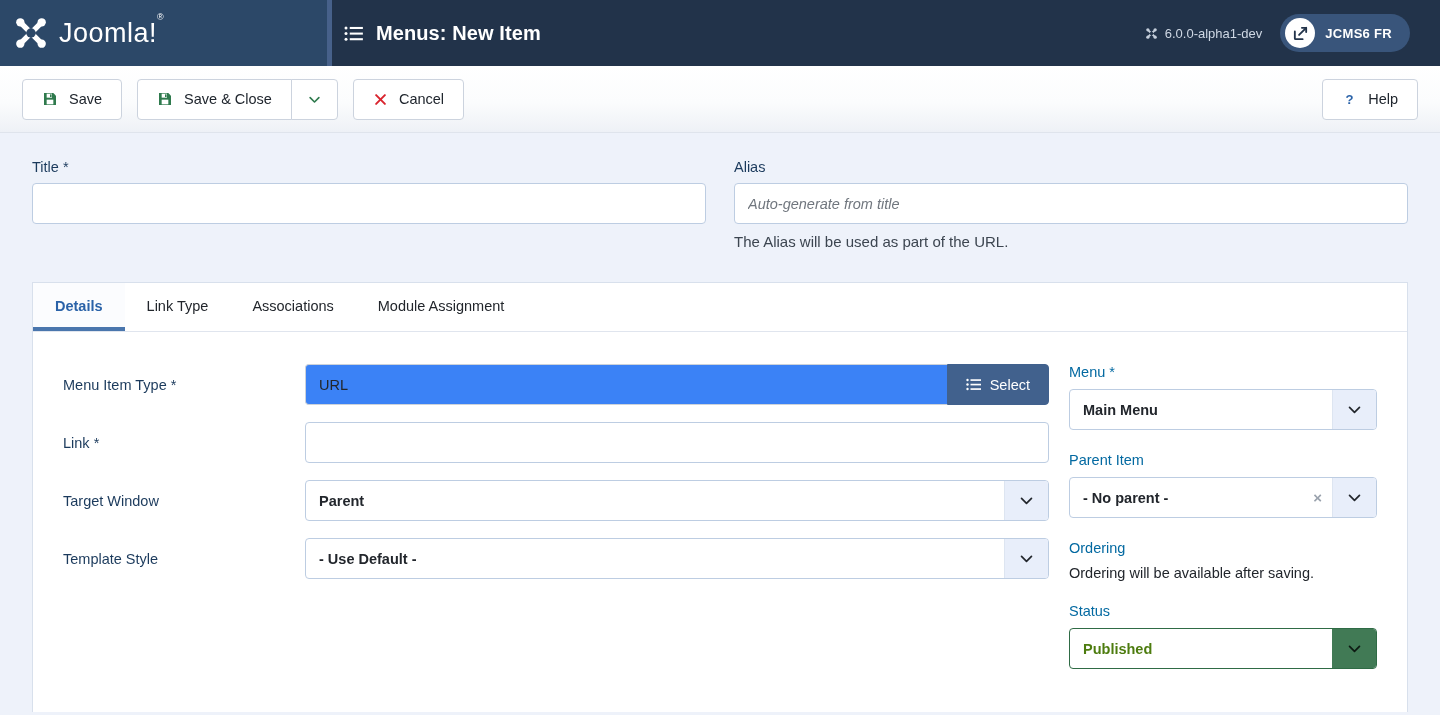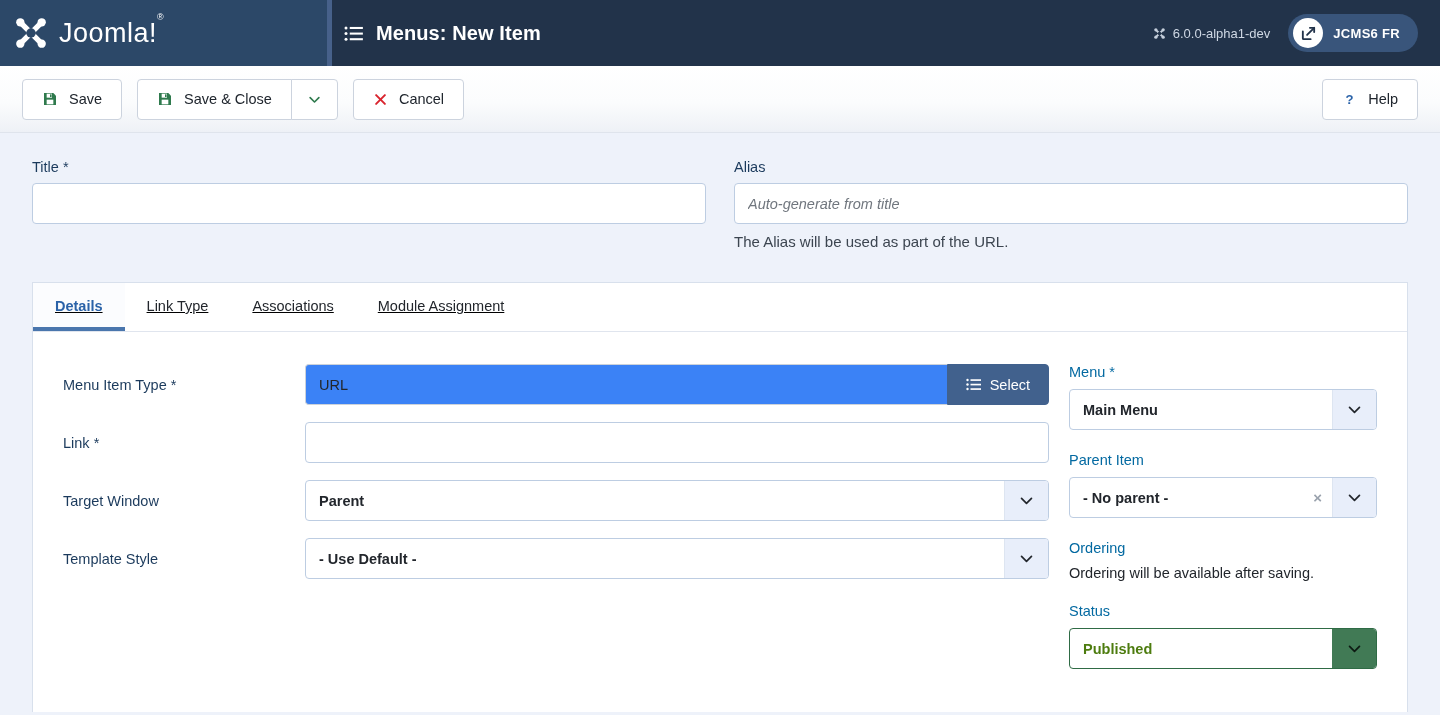--- a/index.html
+++ b/index.html
@@ -42,21 +42,21 @@
     padding-left: 12px; flex: 1;
   }
   .header-title {
     color: #ffffff; font-size: 20px; font-weight: bold;
     letter-spacing: .1px;
   }
   .list-icon { display: inline-block; width: 19px; height: 15px; }
 
   .header-right {
     display: flex; align-items: center; gap: 18px;
-    padding-right: 22px;
+    padding-right: 30px;
   }
   .version {
     color: #cfd8e4; font-size: 13px;
     display: flex; align-items: center; gap: 7px;
   }
   .version-mark { width: 13px; height: 13px; opacity: .95; }
   .user-pill {
     display: flex; align-items: center; gap: 10px;
     background: #39557b;
     border-radius: 22px;
@@ -145,21 +145,20 @@
     margin: 32px 32px 0 32px;
     background: #ffffff;
     border: 1px solid #d8e0ec;
     border-bottom: none;
     min-height: 430px;
   }
   .tabs {
     display: flex;
     border-bottom: 1px solid #e0e5ee;
     padding-left: 0;
-    text-decoration: underline;
   }
   .tab {
     padding: 15px 22px 13px 22px;
     font-size: 14.5px;
     color: #22262c;
     cursor: pointer;
     border-bottom: 4px solid transparent;
     background: transparent;
     white-space: nowrap;
   }

